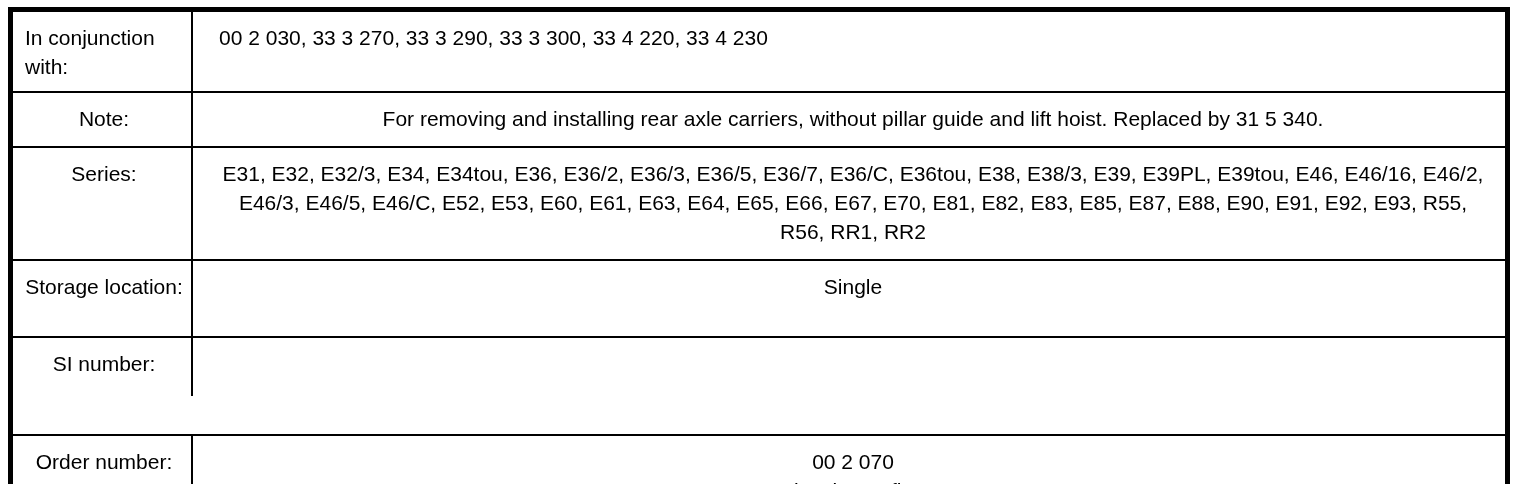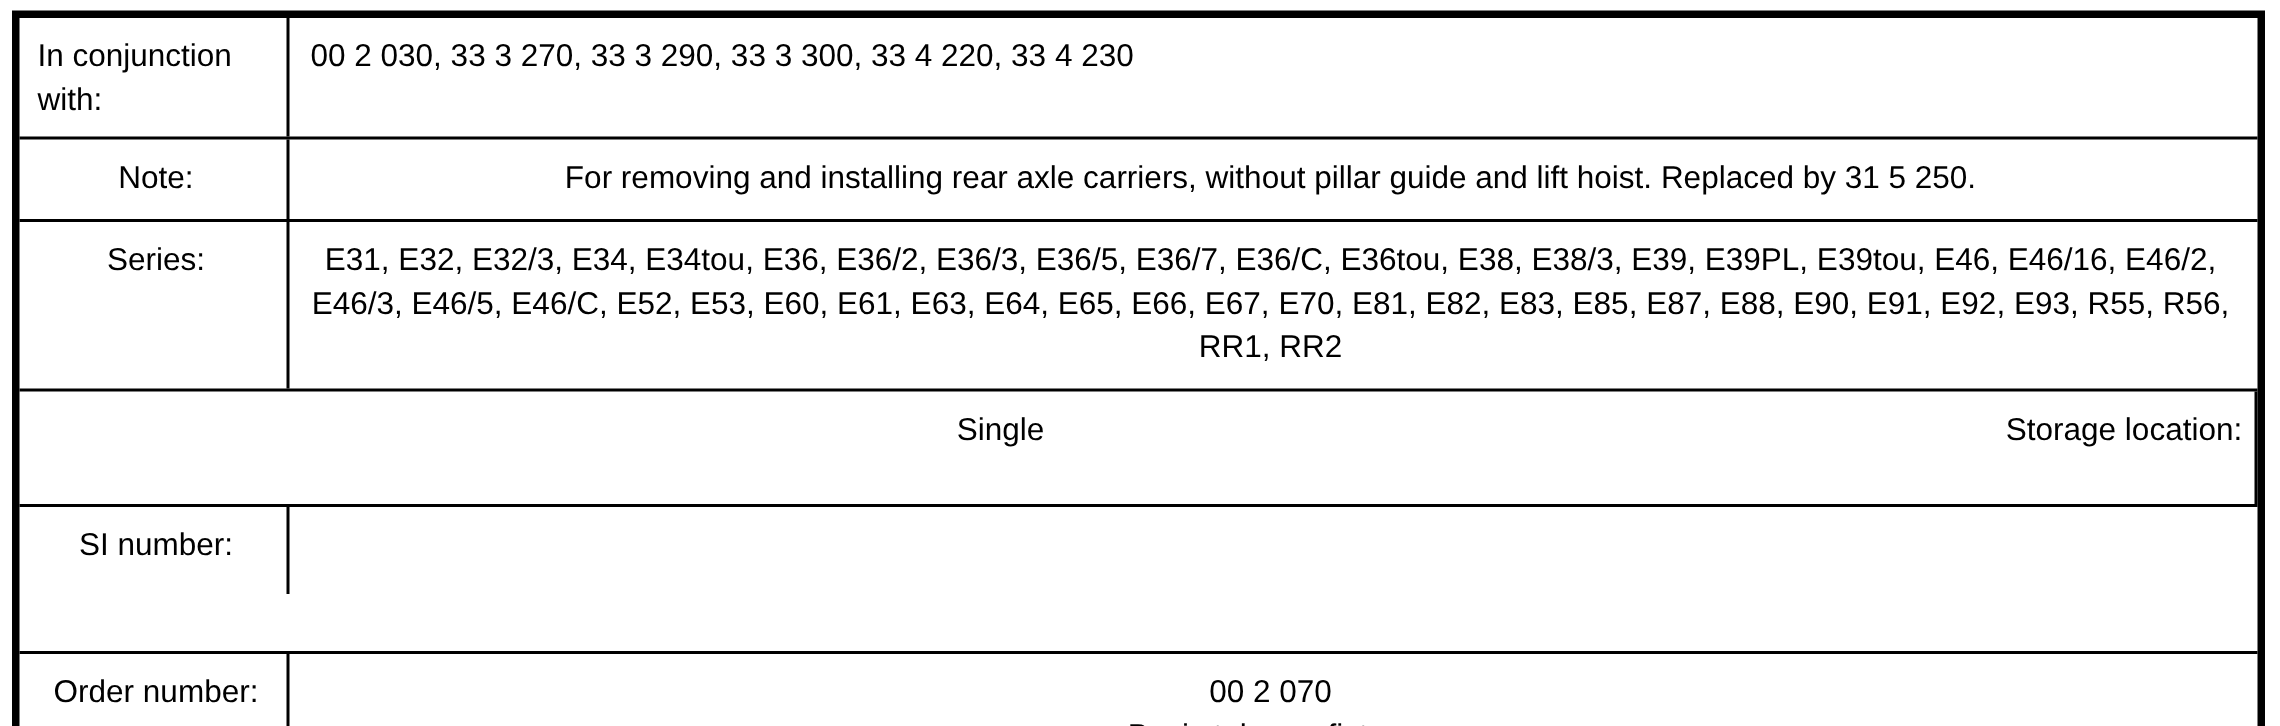--- a/index.html
+++ b/index.html
@@ -19,20 +19,21 @@
     position: absolute;
     left: 8px;
     top: 7px;
     width: 1502px;
     border: 5px solid #000000;
     background: #ffffff;
   }
   .row {
     display: flex;
     align-items: stretch;
+    gap: 12px;
   }
   .row + .row {
     border-top: 2px solid #000000;
     text-align: center;
   }
   .cell {
     box-sizing: border-box;
     font-size: 21px;
     line-height: 29px;
     white-space: pre-line;
@@ -60,31 +61,31 @@
 
 <div class="info-table">
 
   <div class="row r0">
     <div class="cell label-cell">In conjunction with:</div>
     <div class="cell value-cell">00 2 030, 33 3 270, 33 3 290, 33 3 300, 33 4 220, 33 4 230</div>
   </div>
 
   <div class="row r1">
     <div class="cell label-cell">Note:</div>
-    <div class="cell value-cell">For removing and installing rear axle carriers, without pillar guide and lift hoist. Replaced by 31 5 250.</div>
+    <div class="cell value-cell">For removing and installing rear axle carriers, without pillar guide and lift hoist. Replaced by 31 5 340.</div>
   </div>
 
   <div class="row r2">
     <div class="cell label-cell">Series:</div>
     <div class="cell value-cell">E31, E32, E32/3, E34, E34tou, E36, E36/2, E36/3, E36/5, E36/7, E36/C, E36tou, E38, E38/3, E39, E39PL, E39tou, E46, E46/16, E46/2, E46/3, E46/5, E46/C, E52, E53, E60, E61, E63, E64, E65, E66, E67, E70, E81, E82, E83, E85, E87, E88, E90, E91, E92, E93, R55, R56, RR1, RR2</div>
   </div>
 
   <div class="row r3">
+    <div class="cell label-cell">Storage location:</div>
     <div class="cell value-cell">Single</div>
-    <div class="cell label-cell">Storage location:</div>
   </div>
 
   <div class="row r4">
     <div class="cell label-cell">SI number:</div>
   </div>
 
   <div class="row r5">
     <div class="cell label-cell">Order number:</div>
     <div class="cell value-cell">00 2 070
 Basic take-up fixture</div>

